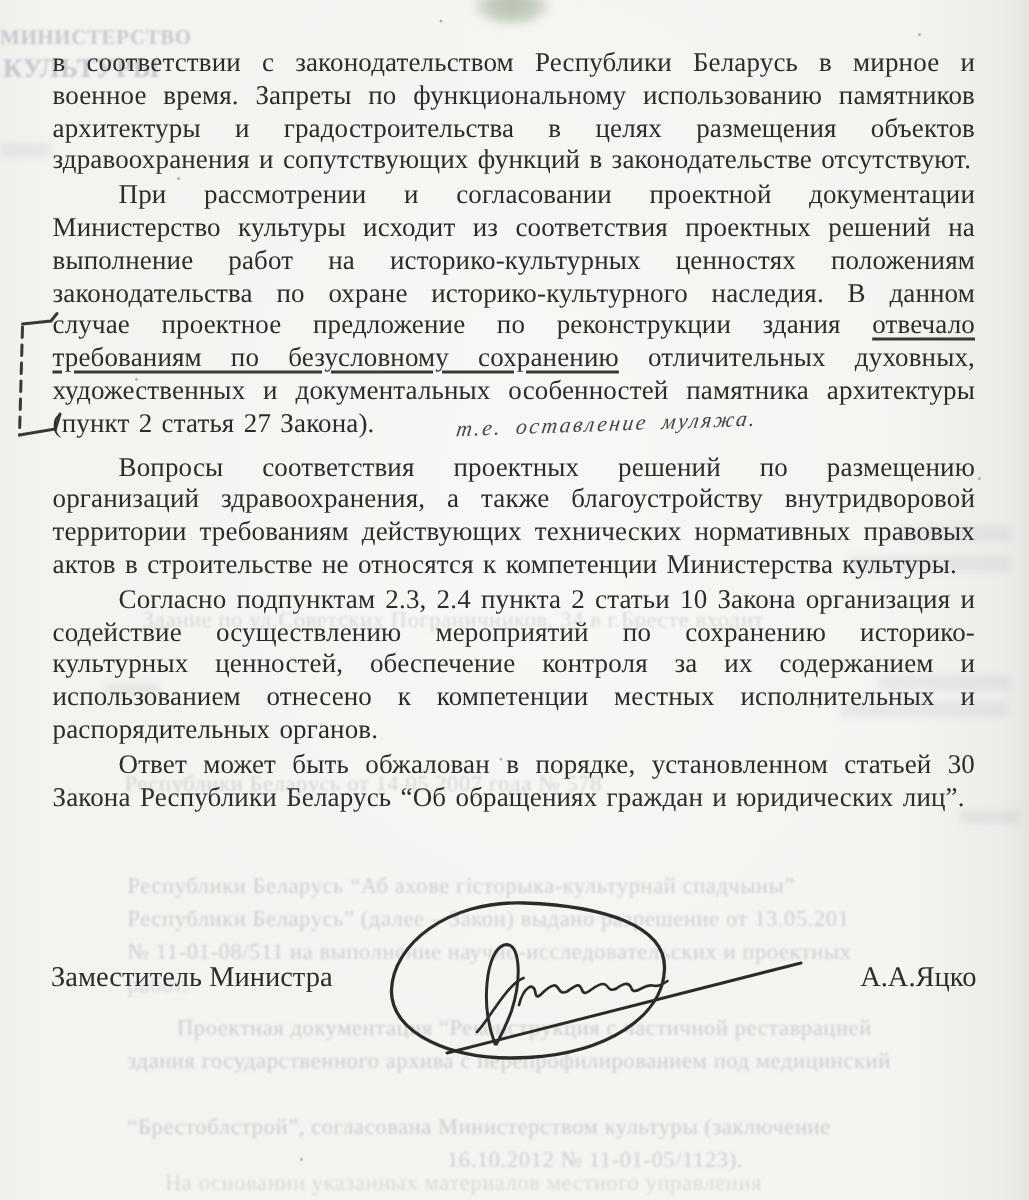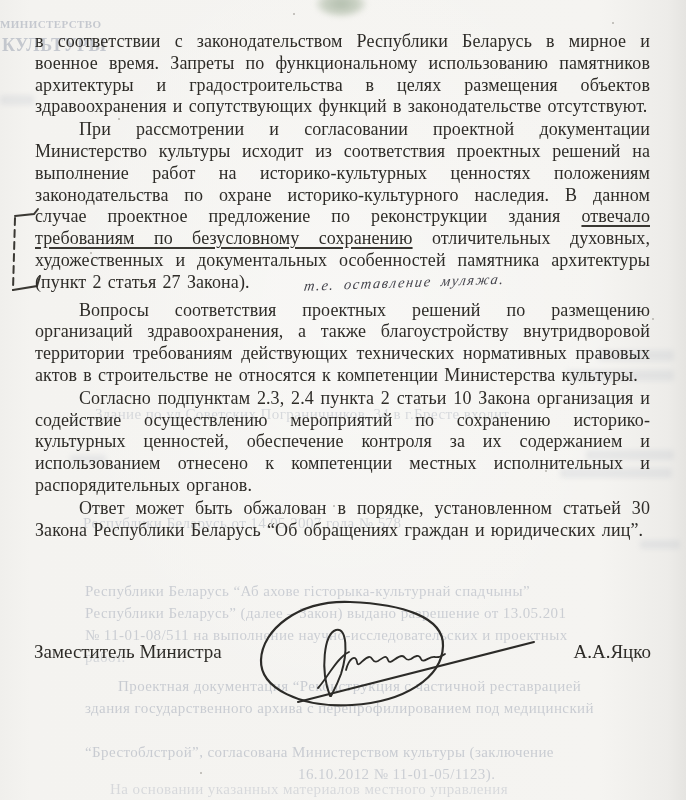--- a/index.html
+++ b/index.html
@@ -63,21 +63,21 @@
     filter:blur(2.5px);opacity:.55;
   }
   .speck{position:absolute;width:2px;height:2px;border-radius:50%;background:#b4b2ac;}
 </style>
 </head>
 <body>
 
 <div class="page">
 
   <div class="ghost-layer" id="ghost-layer">
-      <div class="ghost-line" style="left: 0px; top: 18px; font-size: 11px; font-weight: bold; opacity: 0.45;">МИНИСТЕРСТВО</div>
+      <div class="ghost-line" style="left: 0px; top: 18px; font-size: 14px; font-weight: bold; opacity: 0.45;">МИНИСТЕРСТВО</div>
       <div class="ghost-line" style="left: 2px; top: 35px; font-size: 18px; font-weight: bold; opacity: 0.45;">КУЛЬТУРЫ</div>
       <div class="ghost-line" style="left: 95px; top: 406px; opacity: 0.3;">Здание по ул.Советских Пограничников, 34 в г.Бресте входит</div>
       <div class="ghost-line" style="left: 83px; top: 515px; opacity: 0.34;">Республики Беларусь от 14.05.2007 года № 578</div>
       <div class="ghost-line" style="left: 85px; top: 583px; opacity: 0.4;">Республики Беларусь “Аб ахове гісторыка-культурнай спадчыны”</div>
       <div class="ghost-line" style="left: 85px; top: 605px; opacity: 0.4;">Республики Беларусь” (далее – Закон) выдано разрешение от 13.05.201</div>
       <div class="ghost-line" style="left: 85px; top: 627px; opacity: 0.4;">№ 11-01-08/511 на выполнение научно-исследовательских и проектных</div>
       <div class="ghost-line" style="left: 85px; top: 649px; opacity: 0.3;">работ.</div>
       <div class="ghost-line" style="left: 118px; top: 678px; opacity: 0.42;">Проектная документация “Реконструкция с частичной реставрацией</div>
       <div class="ghost-line" style="left: 85px; top: 700px; opacity: 0.42;">здания государственного архива с перепрофилированием под медицинский</div>
       <div class="ghost-line" style="left: 85px; top: 744px; opacity: 0.42;">“Брестоблстрой”, согласована Министерством культуры (заключение</div>

